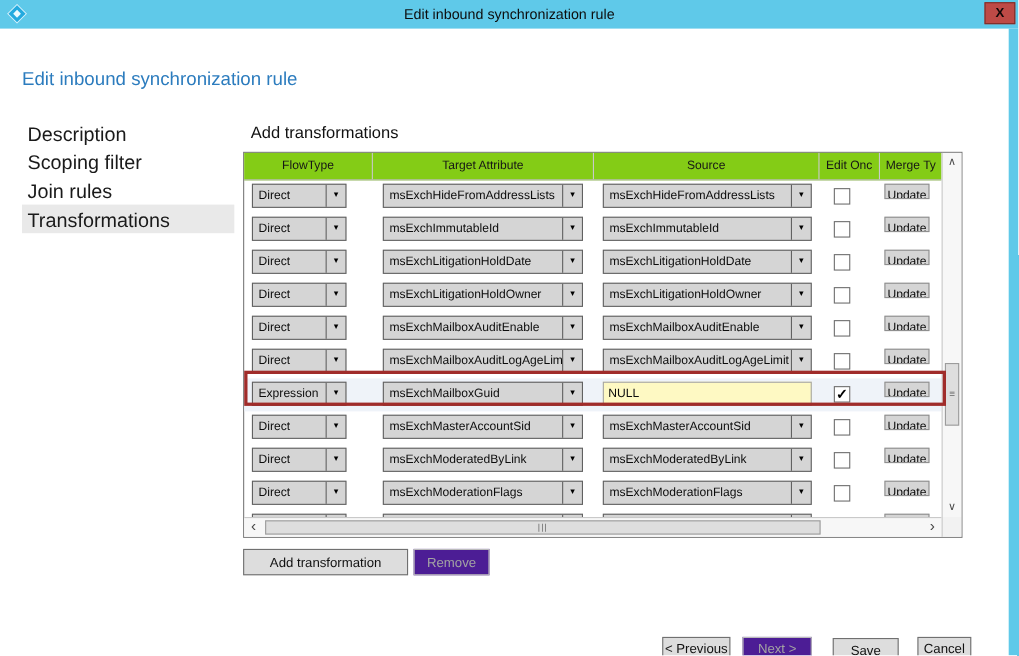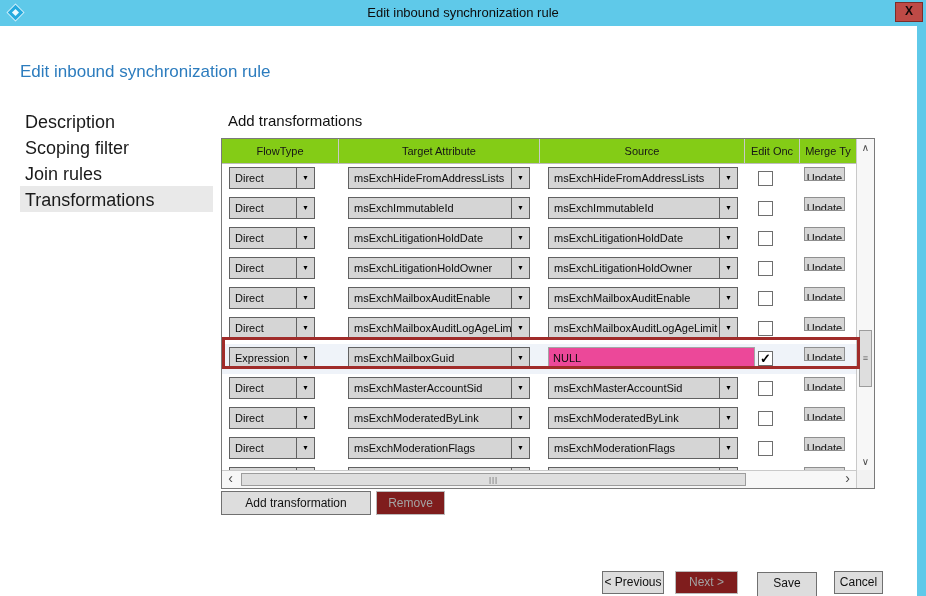--- a/index.html
+++ b/index.html
@@ -48,22 +48,22 @@
   .dd { display:flex; height:22px; margin-top:3px; background:#D5D5D5; border:1px solid #616161;
     box-sizing:border-box; }
   .c-ft .dd { margin-left:7px; width:86px; }
   .c-ta .dd { margin-left:9px; width:182px; }
   .c-src .dd { margin-left:8px; width:190px; }
   .dd-label { flex:1; font-size:11px; color:#0c0c0c; padding-left:5px; line-height:20px;
     overflow:hidden; white-space:nowrap; }
   .dd-arrow { width:17px; border-left:1px solid #616161; text-align:center; font-size:7px;
     line-height:20px; color:#000; }
 
-  .src-input { margin-left:8px; margin-top:3px; width:207px; height:22px; border:1px solid #A5A5A5;
-    background:#ec4899; font-size:11px; padding:0 4px; box-sizing:border-box; color:#0c0c0c;
+  .src-input { margin-left:8px; margin-top:3px; width:190px; height:22px; border:1px solid #A5A5A5;
+    background:#fef9c3; font-size:11px; padding:0 4px; box-sizing:border-box; color:#0c0c0c;
     font-family:"Liberation Sans", sans-serif; }
 
   .cb { margin-left:13px; margin-top:7px; width:15px; height:15px; background:#fff;
     border:1px solid #6E6E6E; box-sizing:border-box; font-size:13px; font-weight:bold;
     line-height:13px; text-align:center; color:#000; }
 
   .upd { margin-left:4px; margin-top:3px; width:41px; height:14px; background:#D5D5D5;
     border:1px solid #8F8F8F; box-sizing:border-box; font-size:11px; text-align:center;
     line-height:20px; color:#0c0c0c; overflow:hidden; }
 
@@ -86,22 +86,22 @@
   .hs-left { left:0; } .hs-right { right:0; }
   .hs-thumb { position:absolute; left:19px; top:2px; width:505px; height:13px; background:#DEDEDE;
     border:1px solid #9C9C9C; box-sizing:border-box; text-align:center; color:#666; font-size:8px;
     line-height:11px; letter-spacing:1px; }
   .sb-corner { position:absolute; right:0; top:331px; width:18px; height:18px; background:#F2F2F2;
     border-left:1px solid #C9C9C9; box-sizing:border-box; }
 
   
   .btn { position:absolute; background:#DDDDDD; border:1px solid #707070; box-sizing:border-box;
     font-size:12px; color:#111; text-align:center; cursor:default;
-    font-family:"Liberation Sans", sans-serif; }
-  .btn-disabled { background:#7f1d1d; border-color:#BBBBBB; color:#A3A3A3; }
+    font-family:"Liberation Sans", sans-serif;margin-top:8px; }
+  .btn-disabled { background:#4c1d95; border-color:#BBBBBB; color:#A3A3A3; }
   #btn-add { left:221px; top:491px; width:150px; height:24px; line-height:22px; }
   #btn-remove { left:376px; top:491px; width:69px; height:24px; line-height:22px; }
   #btn-prev { left:602px; top:571px; width:62px; height:23px; line-height:21px; }
   #btn-next { left:675px; top:571px; width:63px; height:23px; line-height:21px; }
   #btn-save { left:757px; top:572px; width:60px; height:33px; line-height:21px; }
   #btn-cancel { left:834px; top:571px; width:49px; height:23px; line-height:21px; }
 </style>
 </head>
 <body>
 

